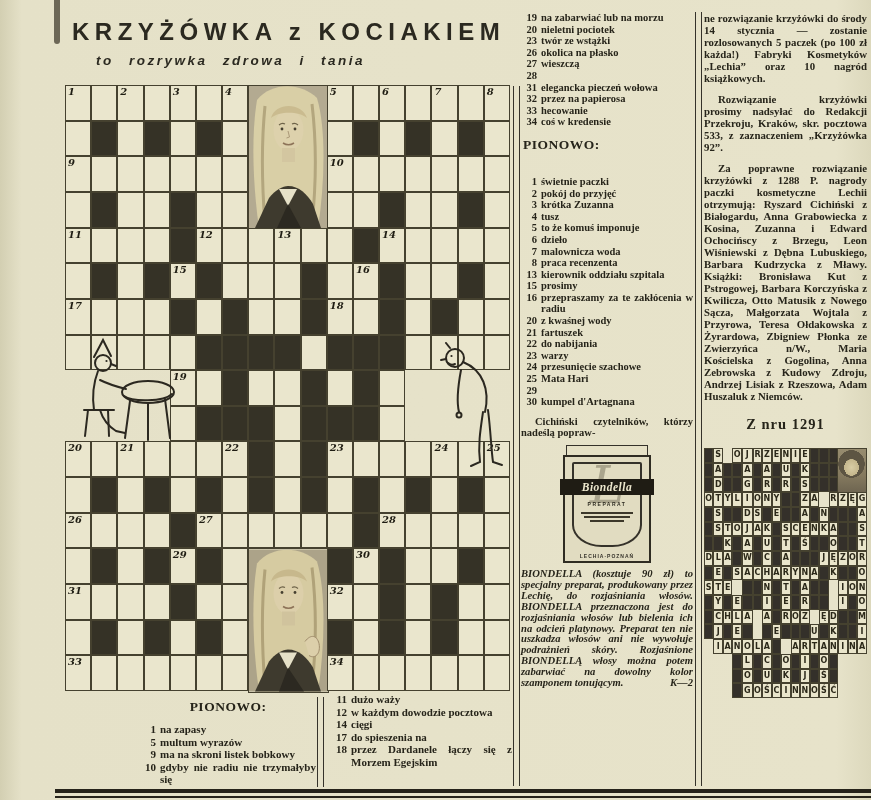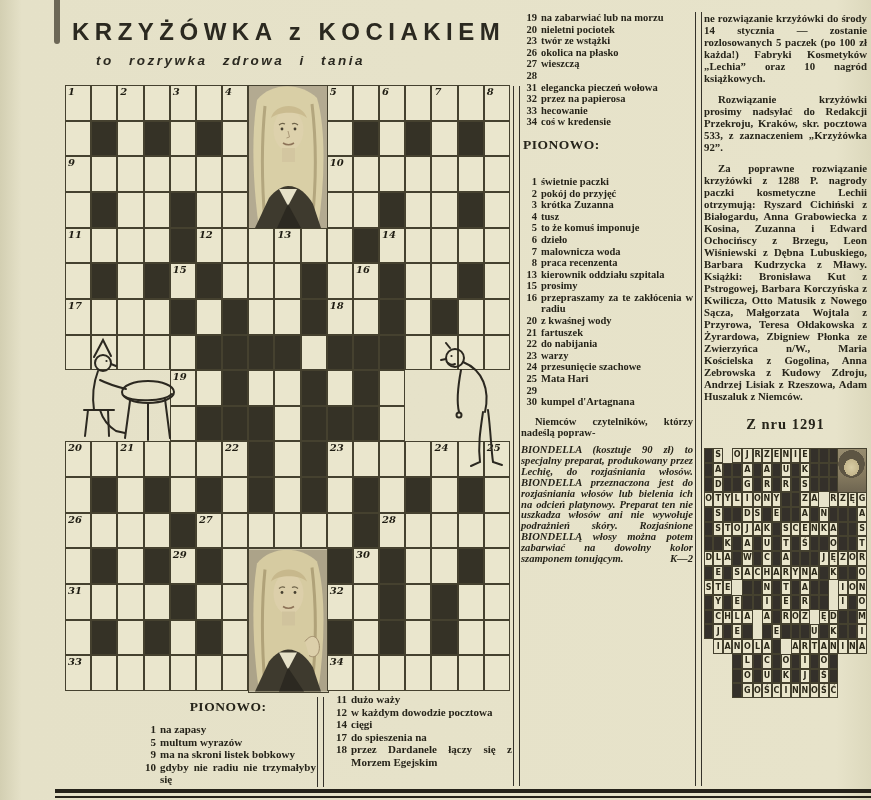--- a/index.html
+++ b/index.html
@@ -623,21 +623,36 @@
           <span class="ct">Mata Hari</span>
         </li>
         <li class="clue">
           <span class="cn">29</span>
         </li>
         <li class="clue">
           <span class="cn">30</span>
           <span class="ct">kumpel d'Artagnana</span>
         </li>
       </ul>
-    <p class="note">Niemców czytelników, którzy nadeślą popraw-</p>
+    <p class="note">Cichiński czytelników, którzy nadeślą popraw-</p>
+    <div class="package">
+      <div class="pkg-flap"></div>
+      <div class="pkg-box">
+        <div class="pkg-shield"></div>
+        <div class="pkg-L">L</div>
+        <div class="pkg-band">Biondella</div>
+        <div class="pkg-sub">PREPARAT</div>
+        <div class="pkg-lines">
+            <i></i>
+            <i></i>
+            <i></i>
+          </div>
+        <div class="pkg-foot">LECHIA-POZNAŃ</div>
+      </div>
+    </div>
     <div class="ad-body">
       <span>BIONDELLA (kosztuje 90 zł) to specjalny preparat, produkowany przez Lechię, do rozjaśniania włosów. BIONDELLA przeznaczona jest do rozjaśniania włosów lub bielenia ich na odcień platynowy. Preparat ten nie uszkadza włosów ani nie wywołuje podrażnień skóry. Rozjaśnione BIONDELLĄ włosy można potem zabarwiać na dowolny kolor szamponem tonującym.</span>
       <span class="sig">K—2</span>
     </div>
   </div>
 
   <div class="col-right">
     <p class="jp">ne rozwiązanie krzyżówki do środy 14 stycznia — zostanie rozlosowanych 5 paczek (po 100 zł każda!) Fabryki Kosmetyków „Lechia” oraz 10 nagród książkowych.</p>
     <p class="jp ind">Rozwiązanie krzyżówki prosimy nadsyłać do Redakcji Przekroju, Kraków, skr. pocztowa 533, z zaznaczeniem „Krzyżówka 92”.</p>
     <p class="jp ind">Za poprawne rozwiązanie krzyżówki z 1288 P. nagrody paczki kosmetyczne Lechii otrzymują: Ryszard Cichiński z Białogardu, Anna Grabowiecka z Kosina, Zuzanna i Edward Ochocińscy z Brzegu, Leon Wiśniewski z Dębna Lubuskiego, Barbara Kudrzycka z Mławy. Książki: Bronisława Kut z Pstrogowej, Barbara Korczyńska z Kwilicza, Otto Matusik z Nowego Sącza, Małgorzata Wojtala z Przyrowa, Teresa Ołdakowska z Żyrardowa, Zbigniew Płonka ze Zwierzyńca n/W., Maria Kościelska z Gogolina, Anna Zebrowska z Kudowy Zdroju, Andrzej Lisiak z Rzeszowa, Adam Huszaluk z Niemców.</p>

